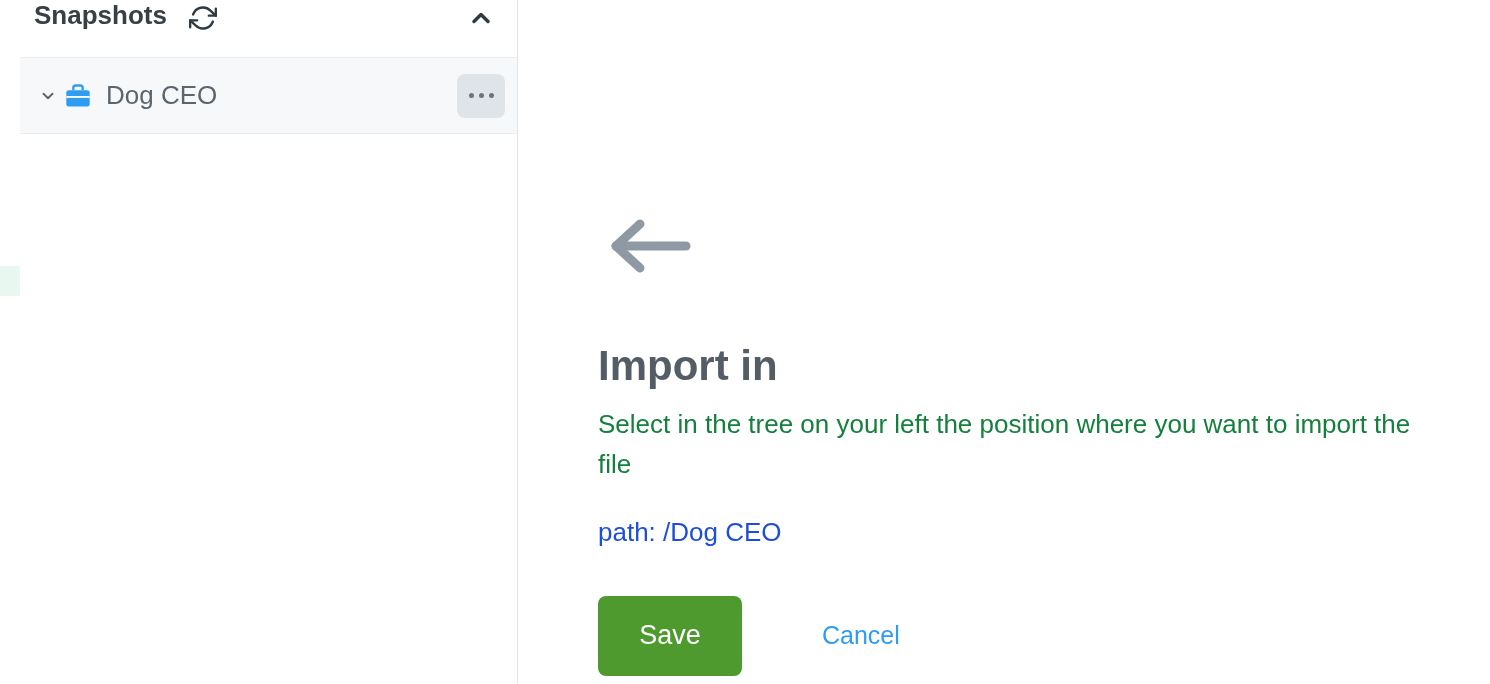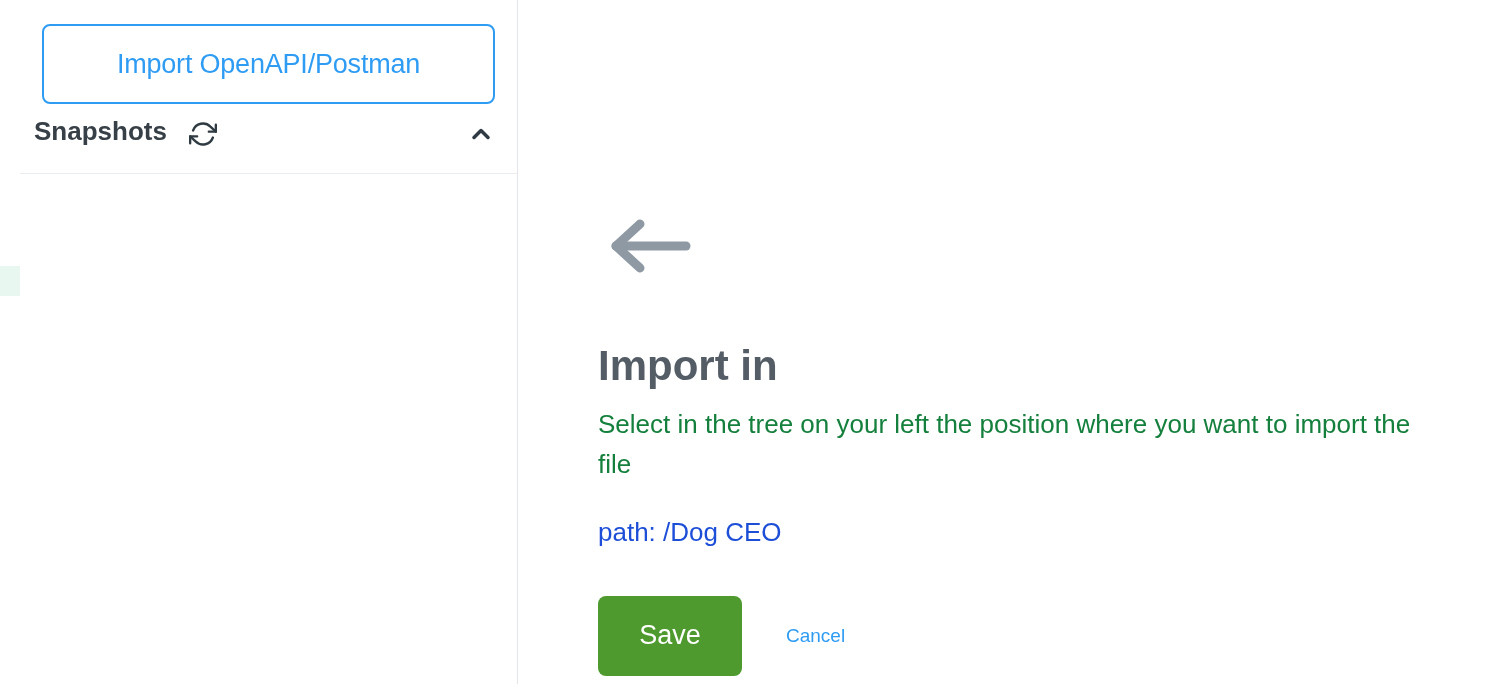--- a/index.html
+++ b/index.html
@@ -151,72 +151,93 @@
     max-width: 820px;
   }
   .path-line {
     font-size: 26px;
     color: #1d4ed8;
     margin: 0 0 48px 0;
   }
   .actions {
     display: flex;
     align-items: center;
-    gap: 44px;
+    gap: 80px;
   }
   .save-btn {
     width: 144px;
     height: 80px;
     background: #4e9a2f;
     color: #fff;
     border: none;
     border-radius: 8px;
     font-size: 27px;
     font-weight: 500;
     cursor: pointer;
   }
   .cancel-link {
     color: #2f9cf4;
-    font-size: 19px;
+    font-size: 25px;
     font-weight: 500;
     text-decoration: none;
     cursor: pointer;
   }
 </style>
 </head>
 <body>
 
 <div class="app">
 
   <div class="left-gutter"></div>
 
   <aside class="sidebar">
 
-    <div class="import-btn-wrap">
-      <button class="import-btn">Import OpenAPI/Postman</button>
-    </div>
 
     <div class="snapshots-header">
       <span class="snapshots-title">Snapshots</span>
       <button class="icon-btn">
         <svg width="28" height="28" viewBox="0 0 24 24" fill="none" stroke="#2f3a42" stroke-width="2" stroke-linecap="round" stroke-linejoin="round">
           <polyline points="23 4 23 10 17 10"></polyline>
           <polyline points="1 20 1 14 7 14"></polyline>
           <path d="M3.51 9a9 9 0 0 1 14.85-3.36L23 10"></path>
           <path d="M20.49 15a9 9 0 0 1-14.85 3.36L1 14"></path>
         </svg>
       </button>
       <span class="spacer"></span>
       <button class="icon-btn">
         <svg width="28" height="28" viewBox="0 0 24 24" fill="none" stroke="#2f3a42" stroke-width="3" stroke-linecap="round" stroke-linejoin="round">
           <polyline points="18 15 12 9 6 15"></polyline>
         </svg>
       </button>
     </div>
 
+    <div class="tree">
+      <div class="tree-item">
+        <span class="chev">
+          <svg width="18" height="18" viewBox="0 0 24 24" fill="none" stroke="#5b656e" stroke-width="2.5" stroke-linecap="round" stroke-linejoin="round">
+            <polyline points="6 9 12 15 18 9"></polyline>
+          </svg>
+        </span>
+        <span class="briefcase">
+          <svg width="28" height="28" viewBox="0 0 24 24" fill="#2f9cf4">
+            <rect x="2" y="7" width="20" height="14" rx="2"></rect>
+            <path d="M8 7V5a2 2 0 0 1 2-2h4a2 2 0 0 1 2 2v2" fill="none" stroke="#2f9cf4" stroke-width="2"></path>
+            <rect x="2" y="12" width="20" height="1.6" fill="#fff"></rect>
+          </svg>
+        </span>
+        <span class="tree-label">Dog CEO</span>
+        <button class="more-btn">
+          <span class="more-dots">
+            <span></span>
+              <span></span>
+              <span></span>
+          </span>
+        </button>
+      </div>
+    </div>
 
   </aside>
 
   <main class="main">
 
     <button class="back-btn">
       <svg width="88" height="56" viewBox="0 0 88 56" fill="none" stroke="#8e99a3" stroke-width="9" stroke-linecap="round" stroke-linejoin="round">
         <line x1="80" y1="28" x2="10" y2="28"></line>
         <polyline points="34 6 10 28 34 50"></polyline>
       </svg>

